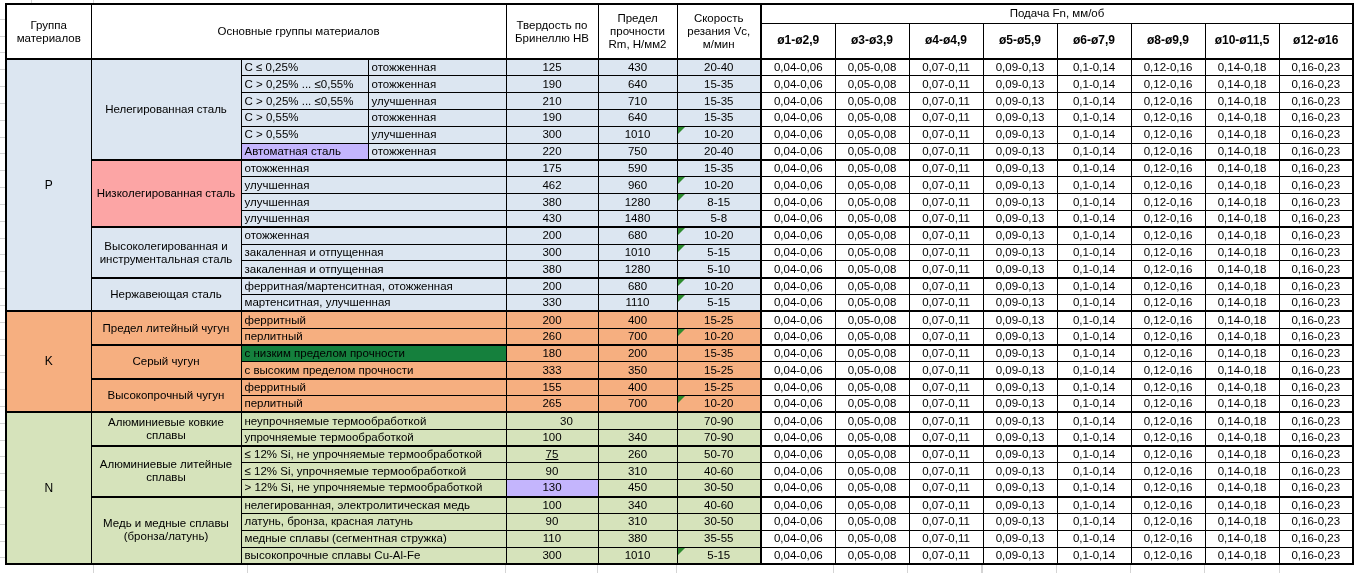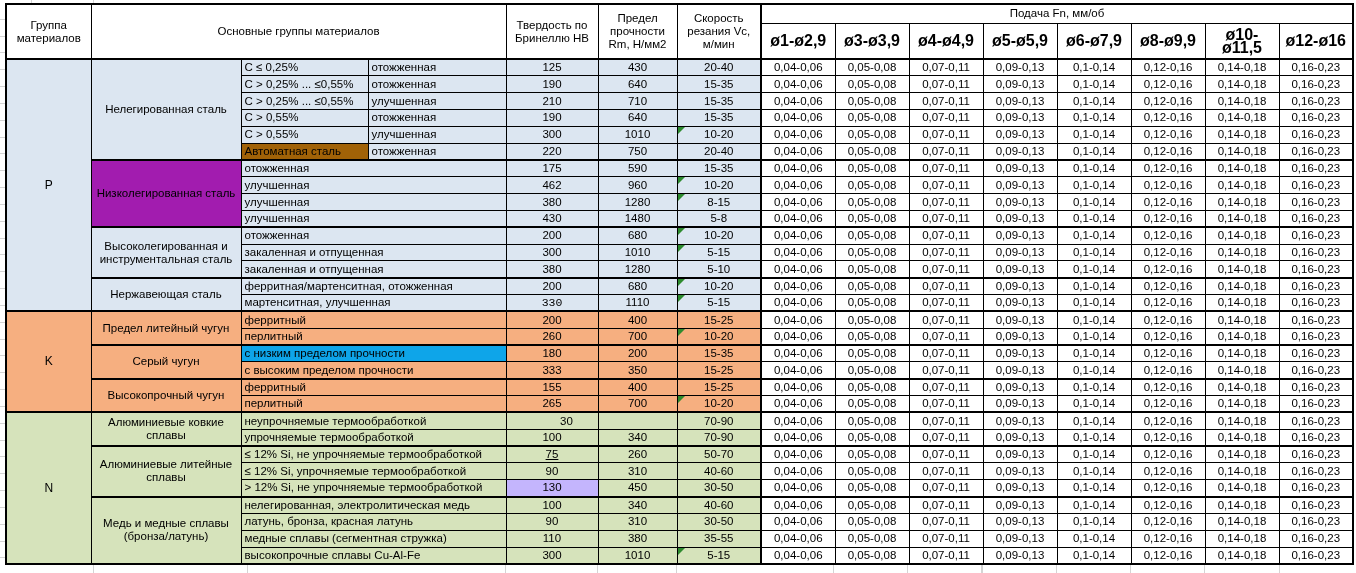--- a/index.html
+++ b/index.html
@@ -36,21 +36,21 @@
     border:1px solid var(--border);
     padding:0 3px;
     overflow:hidden;
     vertical-align:middle;
     line-height:13px;
     background:#fff;
   }
   thead th{font-weight:normal;text-align:center;}
   thead tr.r1{height:19px;}
   thead tr.r2{height:36px;}
-  thead th.dia{font-weight:bold;font-size:16px;}
+  thead th.dia{font-weight:bold;font-size:12px;}
   tbody tr{height:16.83px;}
   tbody tr.group-start > td{border-top-width:2px;}
   td.letter{text-align:center;font-size:12px;}
   td.gname{text-align:center;white-space:normal;}
   td.sub{text-align:left;white-space:nowrap;}
   td.num{text-align:center;white-space:nowrap;}
   td.vc{position:relative;}
   .feedL{border-left-width:2px;}
   span.flag{
     position:absolute;left:0;top:0;width:0;height:0;display:block;
@@ -183,36 +183,36 @@
           <td class="num feedL">0,04-0,06</td>
           <td class="num">0,05-0,08</td>
           <td class="num">0,07-0,11</td>
           <td class="num">0,09-0,13</td>
           <td class="num">0,1-0,14</td>
           <td class="num">0,12-0,16</td>
           <td class="num">0,14-0,18</td>
           <td class="num">0,16-0,23</td>
         </tr>
         <tr>
-          <td class="sub" style="background: #a16207; margin-top: 32px;">Автоматная сталь</td>
+          <td class="sub" style="background: #c4b5fd; margin-top: 32px;">Автоматная сталь</td>
           <td class="sub" style="background: rgb(220, 230, 241);">отожженная</td>
           <td class="num" style="background: rgb(220, 230, 241);">220</td>
           <td class="num" style="background: rgb(220, 230, 241);">750</td>
           <td class="num vc" style="background: rgb(220, 230, 241);">20-40</td>
           <td class="num feedL">0,04-0,06</td>
           <td class="num">0,05-0,08</td>
           <td class="num">0,07-0,11</td>
           <td class="num">0,09-0,13</td>
           <td class="num">0,1-0,14</td>
           <td class="num">0,12-0,16</td>
           <td class="num">0,14-0,18</td>
           <td class="num">0,16-0,23</td>
         </tr>
         <tr class="group-start">
-          <td class="gname" rowspan="4" style="background: #a21caf;">Низколегированная сталь</td>
+          <td class="gname" rowspan="4" style="background: #fca5a5;">Низколегированная сталь</td>
           <td class="sub" colspan="2" style="background: rgb(220, 230, 241);">отожженная</td>
           <td class="num" style="background: rgb(220, 230, 241);">175</td>
           <td class="num" style="background: rgb(220, 230, 241);">590</td>
           <td class="num vc" style="background: rgb(220, 230, 241);">15-35</td>
           <td class="num feedL">0,04-0,06</td>
           <td class="num">0,05-0,08</td>
           <td class="num">0,07-0,11</td>
           <td class="num">0,09-0,13</td>
           <td class="num">0,1-0,14</td>
           <td class="num">0,12-0,16</td>
@@ -314,21 +314,21 @@
           <td class="num">0,05-0,08</td>
           <td class="num">0,07-0,11</td>
           <td class="num">0,09-0,13</td>
           <td class="num">0,1-0,14</td>
           <td class="num">0,12-0,16</td>
           <td class="num">0,14-0,18</td>
           <td class="num">0,16-0,23</td>
         </tr>
         <tr>
           <td class="sub" colspan="2" style="background: rgb(220, 230, 241);">мартенситная, улучшенная</td>
-          <td class="num" style="background: rgb(220, 230, 241); font-family: Liberation Mono, monospace;">330</td>
+          <td class="num" style="background: rgb(220, 230, 241);">330</td>
           <td class="num" style="background: rgb(220, 230, 241);">1110</td>
           <td class="num vc" style="background: rgb(220, 230, 241);">5-15<span class="flag"></span></td>
           <td class="num feedL">0,04-0,06</td>
           <td class="num">0,05-0,08</td>
           <td class="num">0,07-0,11</td>
           <td class="num">0,09-0,13</td>
           <td class="num">0,1-0,14</td>
           <td class="num">0,12-0,16</td>
           <td class="num">0,14-0,18</td>
           <td class="num">0,16-0,23</td>
@@ -358,21 +358,21 @@
           <td class="num">0,05-0,08</td>
           <td class="num">0,07-0,11</td>
           <td class="num">0,09-0,13</td>
           <td class="num">0,1-0,14</td>
           <td class="num">0,12-0,16</td>
           <td class="num">0,14-0,18</td>
           <td class="num">0,16-0,23</td>
         </tr>
         <tr class="group-start">
           <td class="gname" rowspan="2" style="background: rgb(246, 175, 128);">Серый чугун</td>
-          <td class="sub" colspan="2" style="background: #0ea5e9;">с низким пределом прочности</td>
+          <td class="sub" colspan="2" style="background: #15803d;">с низким пределом прочности</td>
           <td class="num" style="background: rgb(246, 175, 128);">180</td>
           <td class="num" style="background: rgb(246, 175, 128);">200</td>
           <td class="num vc" style="background: rgb(246, 175, 128);">15-35</td>
           <td class="num feedL">0,04-0,06</td>
           <td class="num">0,05-0,08</td>
           <td class="num">0,07-0,11</td>
           <td class="num">0,09-0,13</td>
           <td class="num">0,1-0,14</td>
           <td class="num">0,12-0,16</td>
           <td class="num">0,14-0,18</td>

